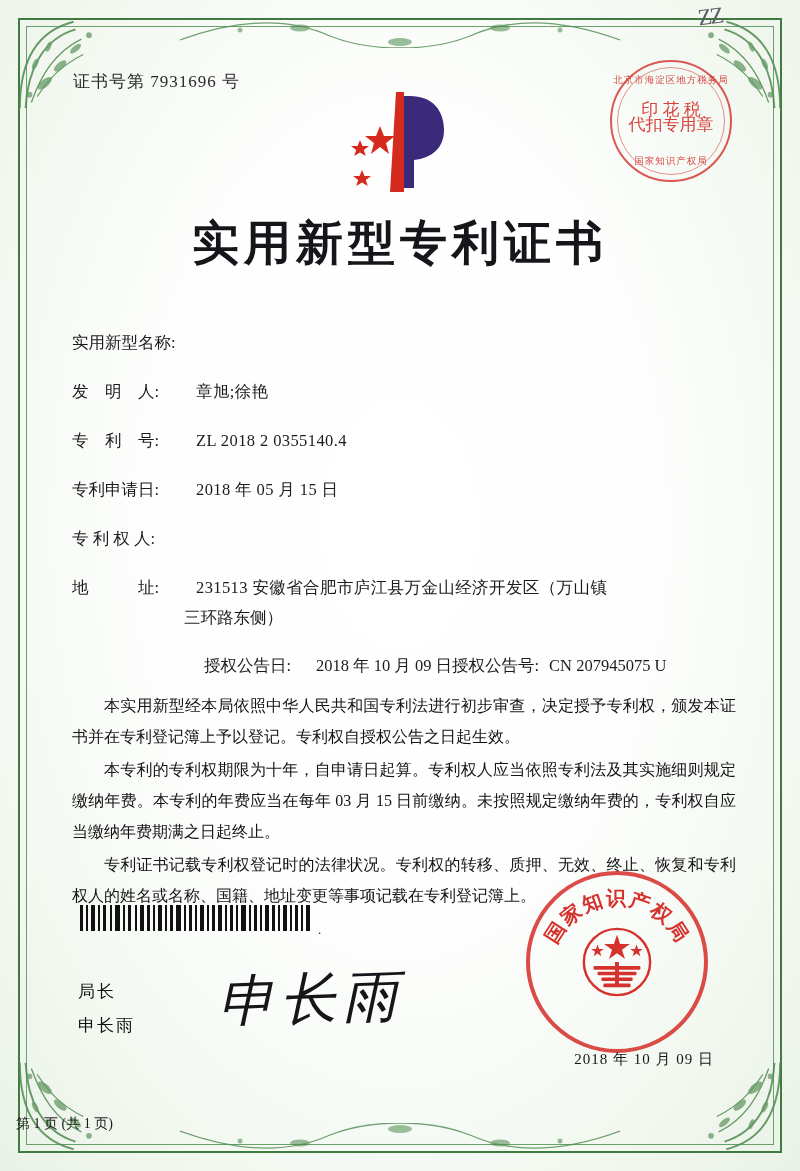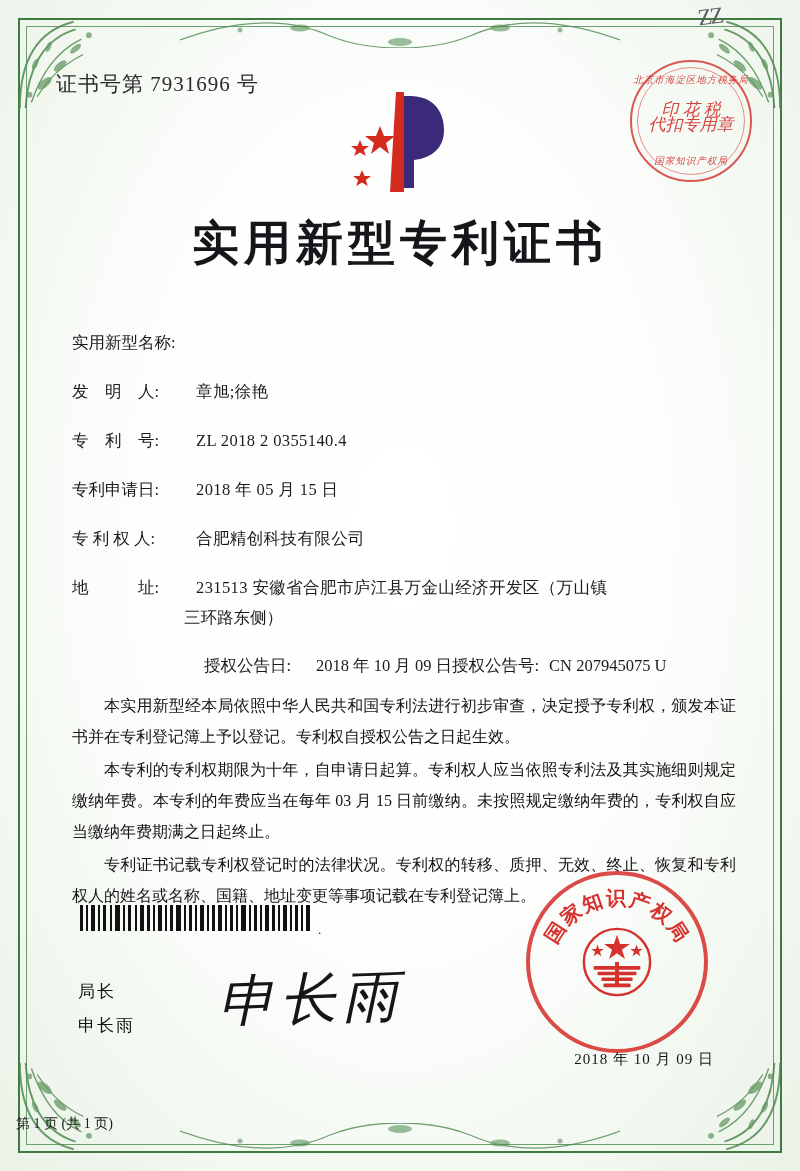--- a/index.html
+++ b/index.html
@@ -68,44 +68,43 @@
     font-family: "Liberation Serif", serif;
     font-size: 23px;
     color: #5b5b64;
     letter-spacing: -2px;
     transform: rotate(-8deg);
   }
 
   
   .cert-no {
     position: absolute;
-    left: 56px;
+    left: 73px;
     top: 70px;
-    font-size: 21px;
+    font-size: 17px;
     color: #2a2a2a;
     letter-spacing: 1px;
   }
 
   
   .logo {
     position: absolute;
     left: 340px;
     top: 82px;
     width: 130px;
     height: 120px;
   }
 
   
   .stamp-tax {
     position: absolute;
-    right: 48px;
+    right: 68px;
     top: 60px;
     width: 122px;
     height: 122px;
-    font-style: italic;
   }
   .stamp-tax .ring {
     position: absolute;
     inset: 0;
     border: 2.5px solid #d3342f;
     border-radius: 50%;
     opacity: .82;
   }
   .stamp-tax .inner-ring {
     position: absolute;
@@ -459,21 +458,20 @@
     <div class="frow">
       <div class="flabel">专　利　号:</div>
       <div class="fvalue">ZL 2018 2 0355140.4</div>
     </div>
     <div class="frow">
       <div class="flabel">专利申请日:</div>
       <div class="fvalue">2018 年 05 月 15 日</div>
     </div>
     <div class="frow">
       <div class="flabel">专 利 权 人:</div>
-      <div class="fvalue">合肥精创科技有限公司</div>
     </div>
     <div class="frow">
       <div class="flabel">地　　　址:</div>
       <div class="fvalue">231513 安徽省合肥市庐江县万金山经济开发区（万山镇</div>
     </div>
     <div class="fsub">三环路东侧）</div>
 
     <div class="row-split">
       <div class="left">
         <div class="lbl" style="width:112px;flex:0 0 112px;">授权公告日:</div>

